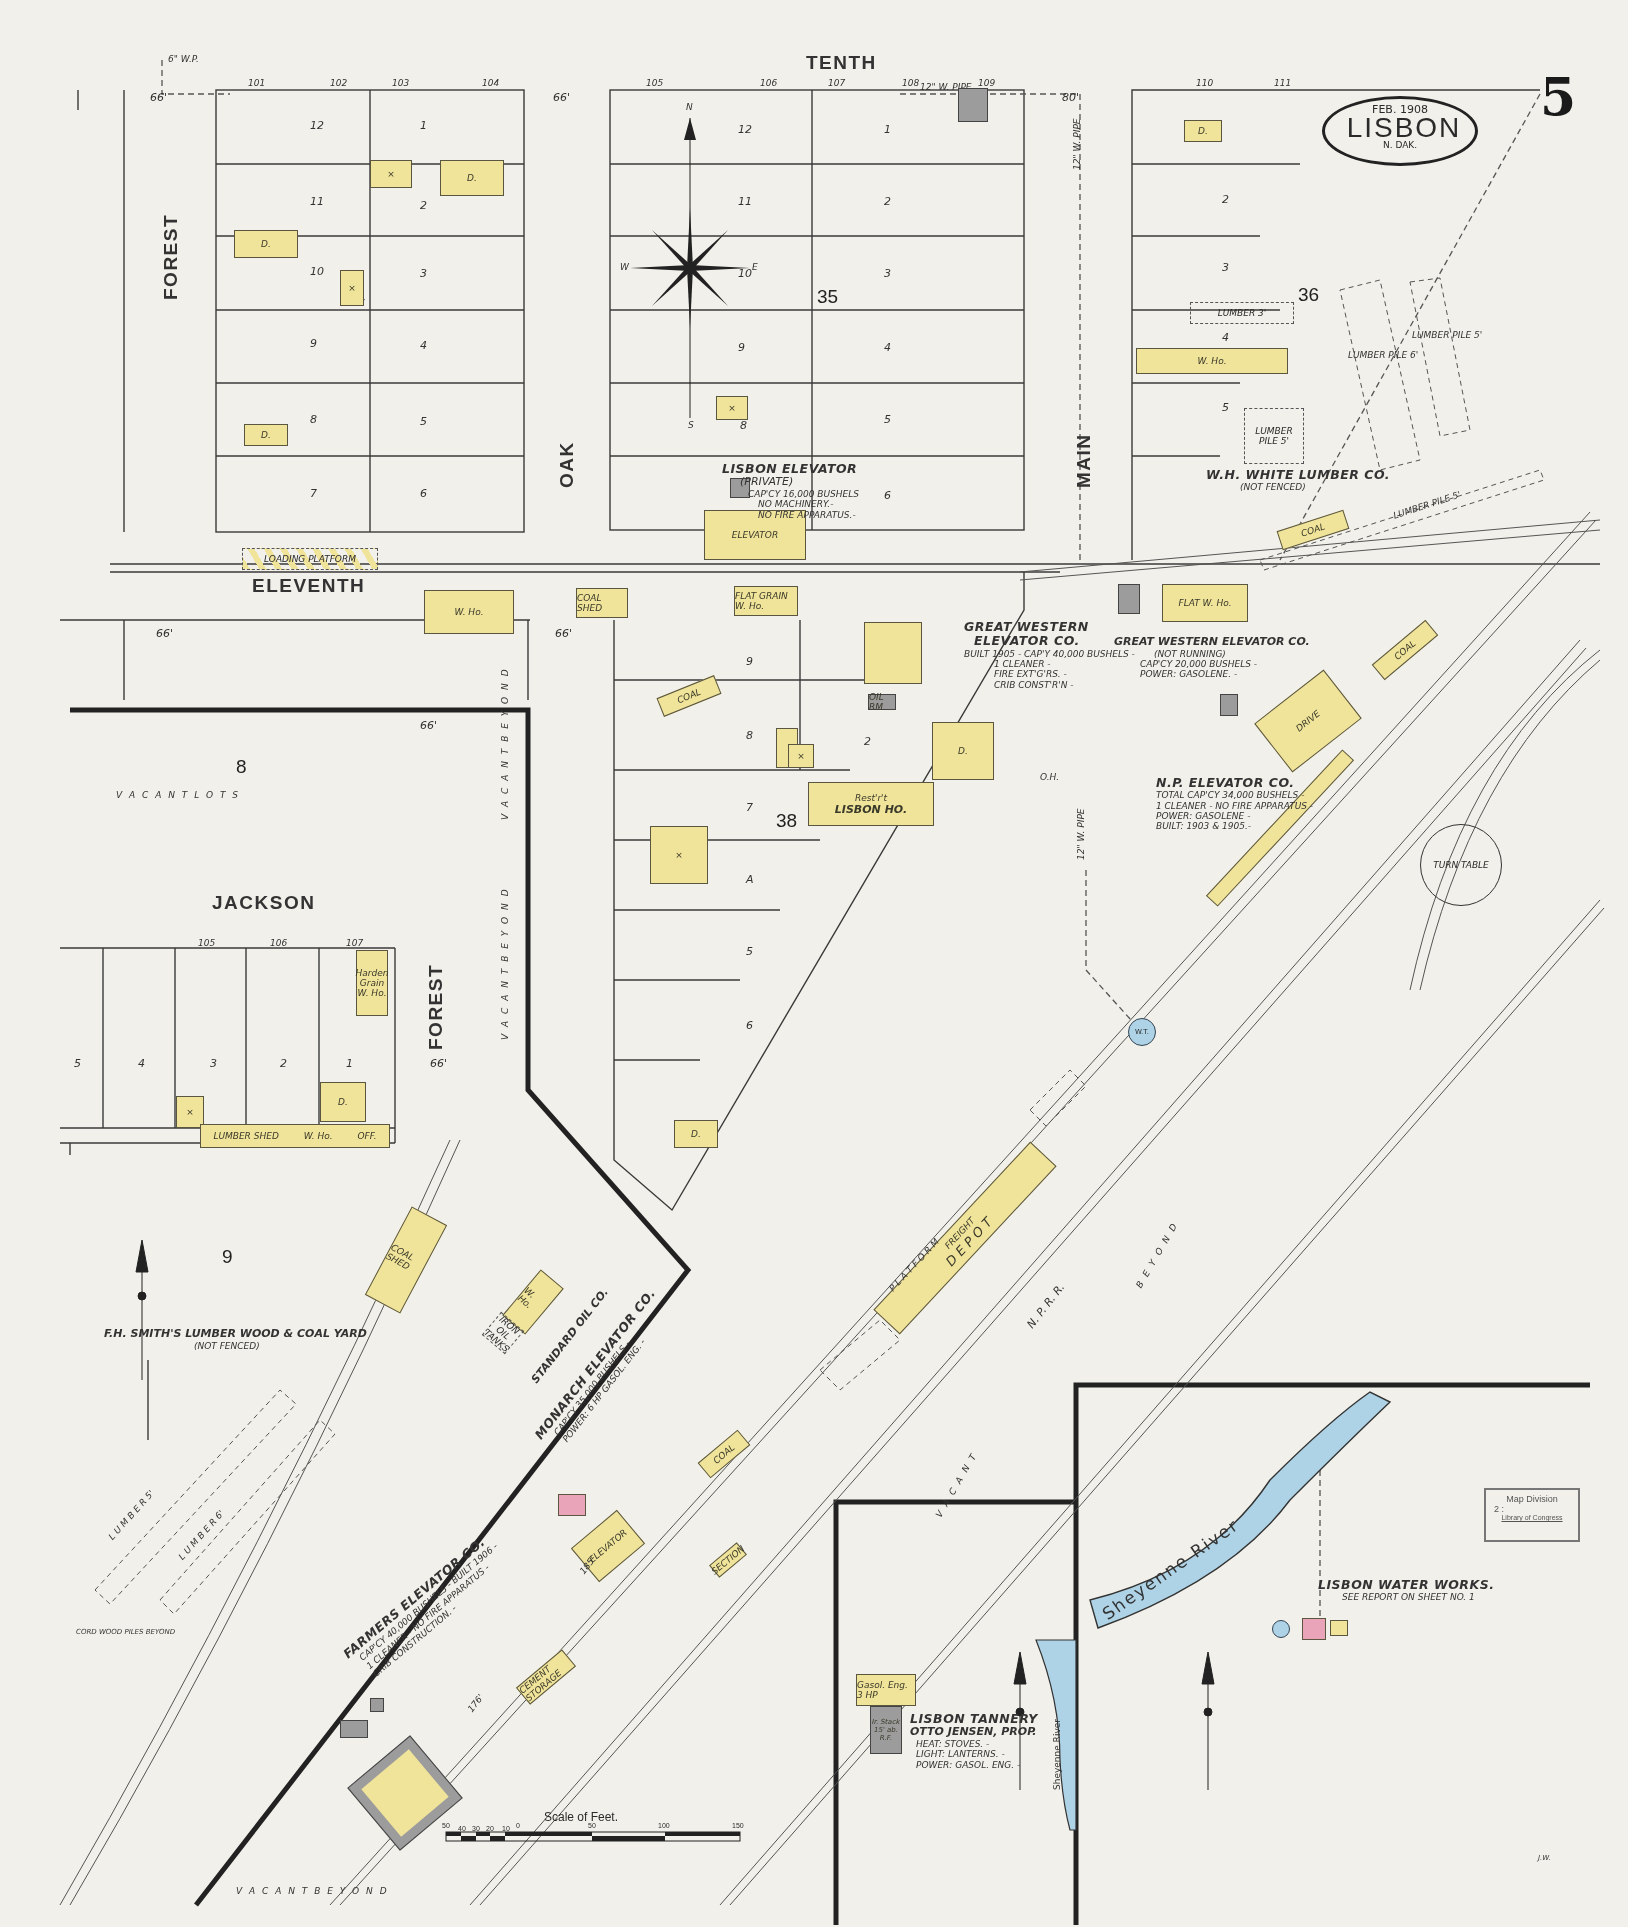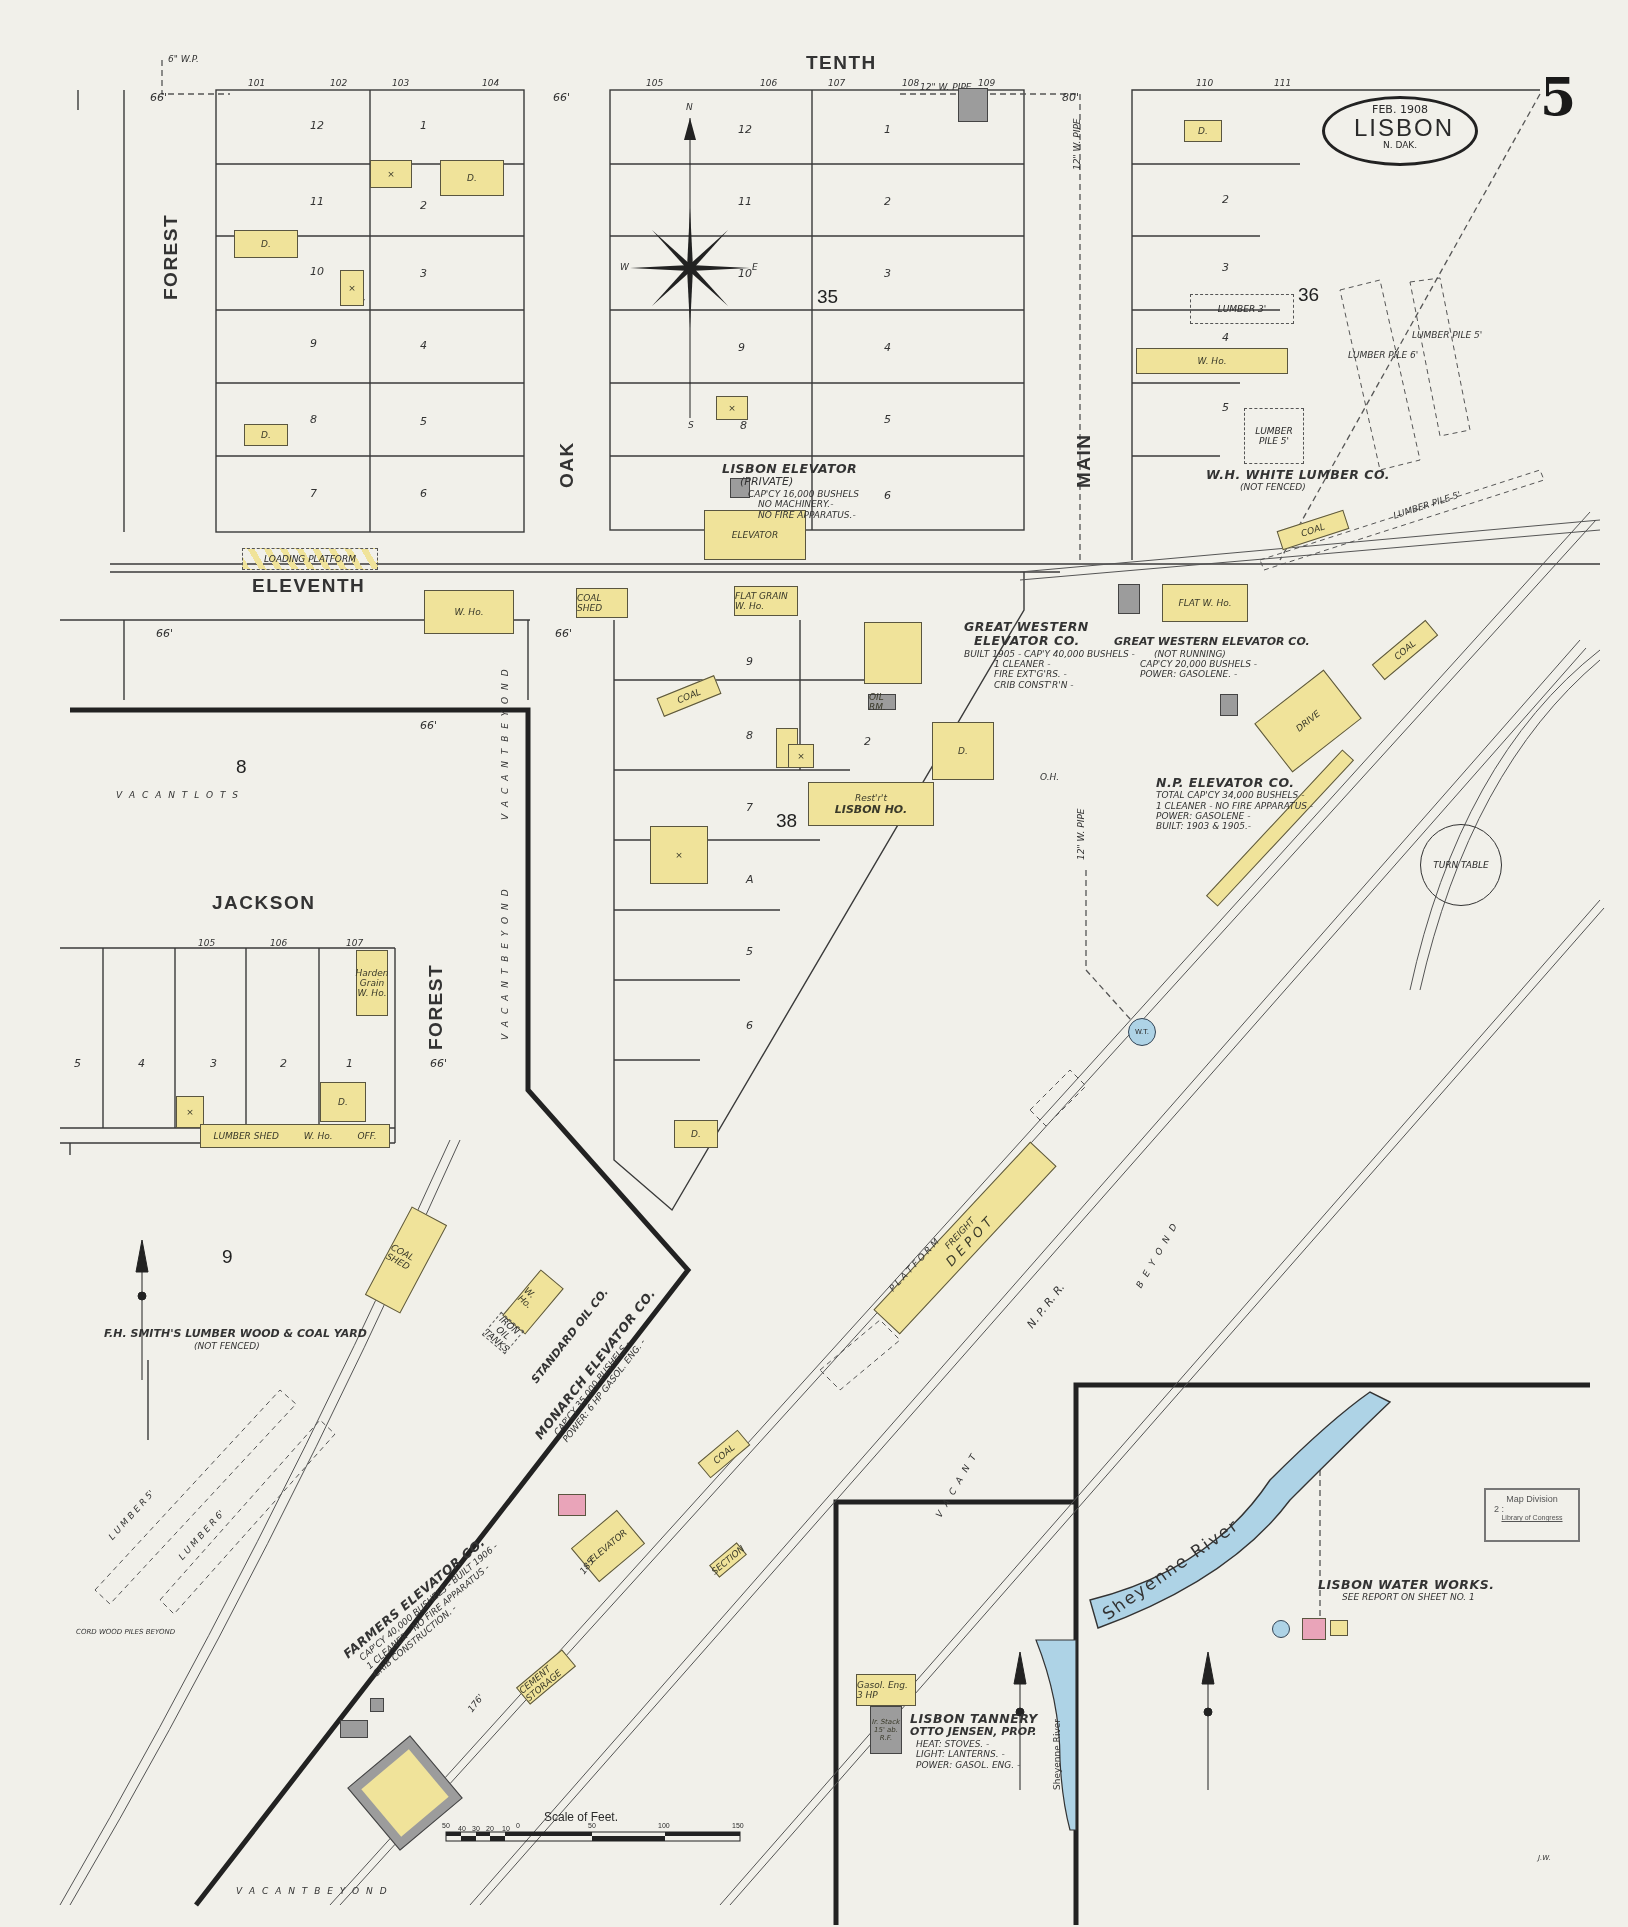--- a/index.html
+++ b/index.html
@@ -12,21 +12,21 @@
   .small{font-size:9px;}
   .med{font-size:11px;}
   .name{font-size:12.5px;font-weight:bold;letter-spacing:.5px;}
   .bldg{position:absolute;background:#f0e39a;border:1px solid #5a5640;font-size:9px;font-style:italic;display:flex;align-items:center;justify-content:center;color:#3a3a2a;box-sizing:border-box;}
   .stone{background:#9c9c9c;border:1px solid #444;}
   .pink{background:#e9a4b9;}
   .dash{position:absolute;border:1px dashed #555;box-sizing:border-box;font-size:9px;font-style:italic;display:flex;align-items:center;justify-content:center;text-align:center;}
   .sheetnum{position:absolute;left:1540px;top:66px;font-family:"DejaVu Serif",serif;font-weight:bold;font-size:52px;color:#1a1a1a;}
   .title-oval{position:absolute;left:1322px;top:96px;width:150px;height:64px;border:3px solid #222;border-radius:50%;text-align:center;}
   .title-oval .d{font-size:11px;margin-top:4px;}
-  .title-oval .c{font-size:24px;letter-spacing:2px;line-height:24px;font-family:"Liberation Sans",sans-serif;margin-left:8px;}
+  .title-oval .c{font-size:28px;letter-spacing:2px;line-height:24px;font-family:"Liberation Sans",sans-serif;margin-left:8px;}
   .title-oval .s{font-size:9px;}
   .stamp{position:absolute;left:1484px;top:1488px;width:92px;height:50px;border:2px solid #777;font-size:9px;color:#555;text-align:center;font-family:"Liberation Sans",sans-serif;}
   .scale-lbl{position:absolute;font-size:12px;font-family:"Liberation Sans",sans-serif;}
   .tick{position:absolute;font-size:7px;font-family:"Liberation Sans",sans-serif;}
   .turn{position:absolute;left:1420px;top:824px;width:80px;height:80px;border:1px solid #333;border-radius:50%;display:flex;align-items:center;justify-content:center;font-size:9px;font-style:italic;}
   .wt{position:absolute;left:1128px;top:1018px;width:26px;height:26px;border-radius:50%;background:#aed3e6;border:1px solid #345;font-size:7px;display:flex;align-items:center;justify-content:center;}
 </style>
 </head>
 <body>
 
@@ -272,21 +272,21 @@
   <div class="bldg" style="left:340px;top:270px;width:24px;height:36px;">⨯</div>
   <div class="bldg" style="left:244px;top:424px;width:44px;height:22px;">D.</div>
   <div class="dash" style="left:242px;top:548px;width:136px;height:22px;background:repeating-linear-gradient(60deg,#f0e39a 0 6px,transparent 6px 14px);">LOADING PLATFORM</div>
 
   <div class="bldg stone" style="left:958px;top:88px;width:30px;height:34px;"></div>
   <div class="bldg" style="left:716px;top:396px;width:32px;height:24px;">⨯</div>
   <div class="bldg stone" style="left:730px;top:478px;width:20px;height:20px;"></div>
   <div class="bldg" style="left:704px;top:510px;width:102px;height:50px;">ELEVATOR</div>
 
   <div class="bldg" style="left:1184px;top:120px;width:38px;height:22px;">D.</div>
-  <div class="dash" style="left:1190px;top:294px;width:104px;height:30px;">LUMBER 3'</div>
+  <div class="dash" style="left:1190px;top:302px;width:104px;height:22px;">LUMBER 3'</div>
   <div class="bldg" style="left:1136px;top:348px;width:152px;height:26px;">W. Ho.</div>
   <div class="dash" style="left:1244px;top:408px;width:60px;height:56px;">LUMBER PILE 5'</div>
   <div class="bldg" style="left:1278px;top:520px;width:70px;height:20px;transform:rotate(-18deg);">COAL</div>
 
   <div class="bldg" style="left:424px;top:590px;width:90px;height:44px;">W. Ho.</div>
   <div class="bldg" style="left:576px;top:588px;width:52px;height:30px;">COAL SHED</div>
   <div class="bldg" style="left:734px;top:586px;width:64px;height:30px;">FLAT GRAIN W. Ho.</div>
   <div class="bldg" style="left:864px;top:622px;width:58px;height:62px;"></div>
   <div class="bldg stone" style="left:868px;top:694px;width:28px;height:16px;">OIL RM.</div>
   <div class="bldg" style="left:658px;top:686px;width:62px;height:20px;transform:rotate(-22deg);">COAL</div>

